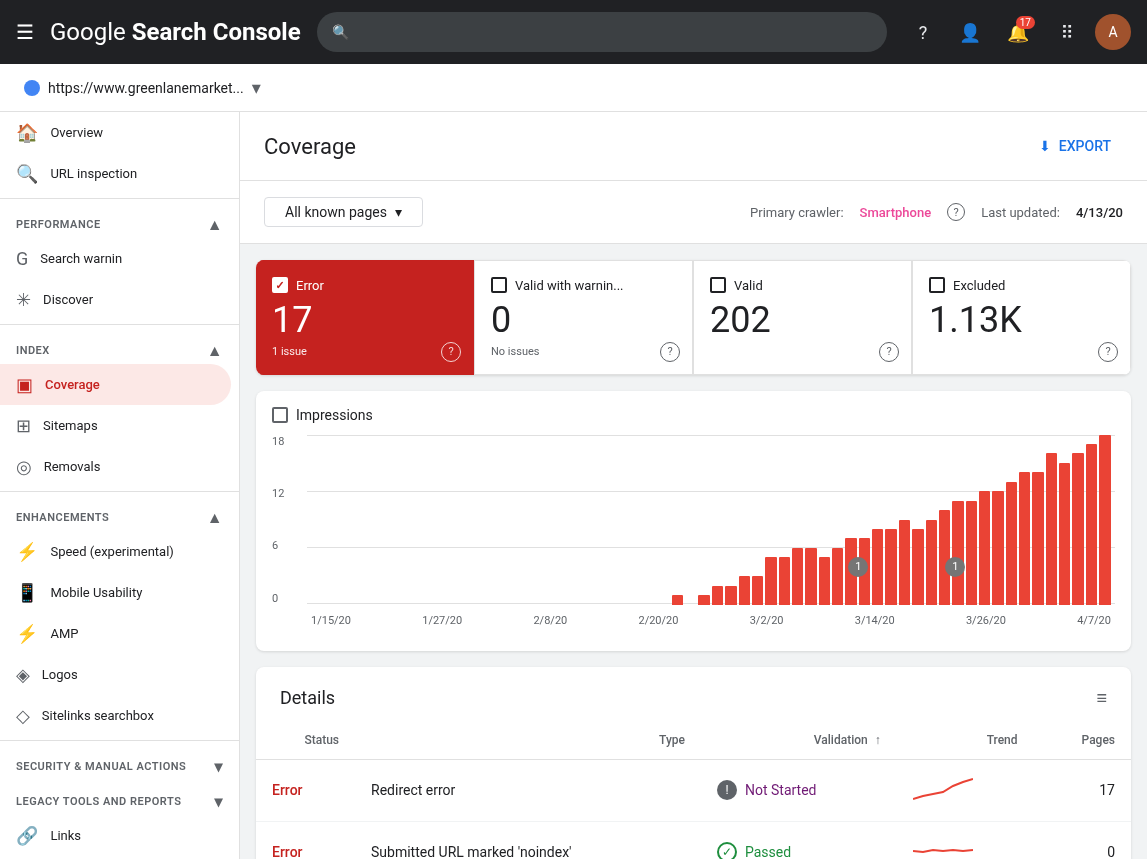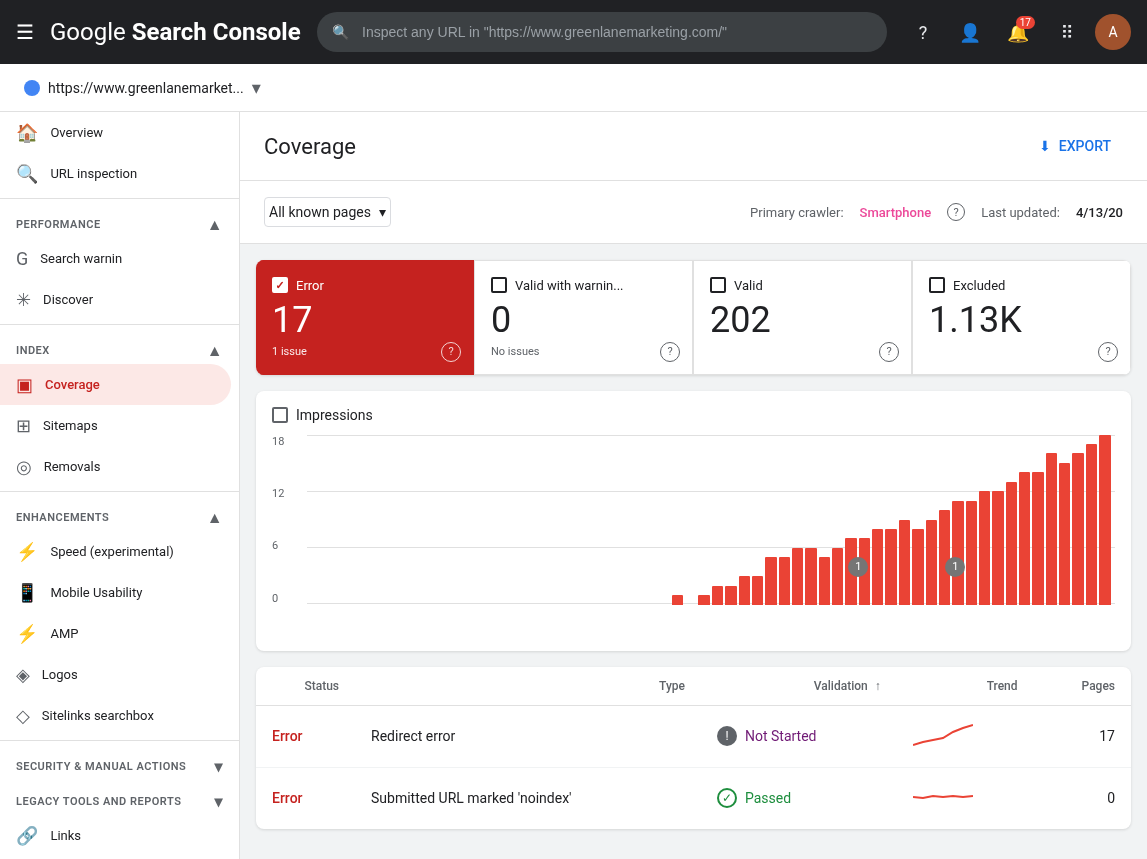--- a/index.html
+++ b/index.html
@@ -43,21 +43,21 @@
     .sidebar-divider { height: 1px; background: #e0e0e0; margin: 4px 0; }
 
     
     .content { flex: 1; overflow-y: auto; padding: 0; background: #f1f3f4; }
     .content-header { background: #fff; padding: 20px 24px; display: flex; align-items: center; justify-content: space-between; border-bottom: 1px solid #e0e0e0; }
     .page-title { font-size: 22px; font-weight: 400; color: #202124; }
     .export-btn { display: flex; align-items: center; gap: 8px; color: #1a73e8; font-size: 14px; font-weight: 500; cursor: pointer; padding: 6px 12px; border-radius: 4px; }
 
     
     .filter-bar { background: #fff; padding: 16px 24px; display: flex; align-items: center; justify-content: space-between; border-bottom: 1px solid #e0e0e0; }
-    .filter-dropdown { display: flex; align-items: center; gap: 8px; padding: 6px 4px; border: 1px solid #dadce0; border-radius: 4px; cursor: pointer; font-size: 14px; }
+    .filter-dropdown { display: flex; align-items: center; gap: 8px; padding: 6px 20px; border: 1px solid #dadce0; border-radius: 4px; cursor: pointer; font-size: 14px; }
     .filter-right { display: flex; align-items: center; gap: 16px; font-size: 13px; color: #5f6368; }
     .crawler-name { font-weight: 500; color: #ec4899; }
 
     
     .cards-row { display: flex; gap: 0; background: #fff; margin: 16px; border-radius: 8px; box-shadow: 0 1px 3px rgba(0,0,0,0.12); overflow: hidden; }
     .card { flex: 1; padding: 16px; border: 1px solid #e0e0e0; cursor: pointer; position: relative; }
     .card:first-child { border-left: none; }
     .card.error-card { background: #c5221f; color: #fff; border-color: #c5221f; }
     .card-header { display: flex; align-items: center; gap: 8px; font-size: 13px; margin-bottom: 8px; }
     .card-checkbox { width: 16px; height: 16px; border: 2px solid currentColor; border-radius: 2px; display: flex; align-items: center; justify-content: center; flex-shrink: 0; }
@@ -107,21 +107,20 @@
 </head>
 <body>
 
 <div class="topbar">
   <div class="topbar-menu-icon">☰</div>
   <div class="topbar-logo">
     Google <span>Search Console</span>
   </div>
   <div class="topbar-search">
     <span class="topbar-search-icon">🔍</span>
-    <input type="text" placeholder="Inspect any URL in &quot;https://www.greenlanemarketing.com/&quot;" style="">
   </div>
   <div class="topbar-actions">
     <div class="topbar-icon-btn">?</div>
     <div class="topbar-icon-btn">👤</div>
     <div class="topbar-icon-btn topbar-notif">
       🔔
       <span class="notif-badge">17</span>
     </div>
     <div class="topbar-icon-btn">⠿</div>
     <div class="topbar-avatar">A</div>
@@ -365,24 +364,38 @@
               <div class="chart-bar" style="height: 83.3333%;"></div>
               <div class="chart-bar" style="height: 88.8889%;"></div>
               <div class="chart-bar" style="height: 94.4444%;"></div>
               <div class="chart-bar" style="height: 100%;"></div>
             </div>
 
           <div class="chart-dot" style="left: 67%; bottom: 28px;">1</div>
           <div class="chart-dot" style="left: 79%; bottom: 28px;">1</div>
         </div>
 
+        <div class="chart-x-labels">
+          <span>1/15/20</span>
+          <span>1/27/20</span>
+          <span>2/8/20</span>
+          <span>2/20/20</span>
+          <span>3/2/20</span>
+          <span>3/14/20</span>
+          <span>3/26/20</span>
+          <span>4/7/20</span>
+        </div>
       </div>
     </div>
 
     <div class="details-section">
+      <div class="details-header">
+        <span class="details-title">Details</span>
+        <span class="filter-icon">≡</span>
+      </div>
       <table class="details-table">
         <thead>
           <tr>
             <th>Status</th>
             <th>Type</th>
             <th>
               <span>Validation</span>
               <span class="sort-arrow">↑</span>
             </th>
             <th>Trend</th>

